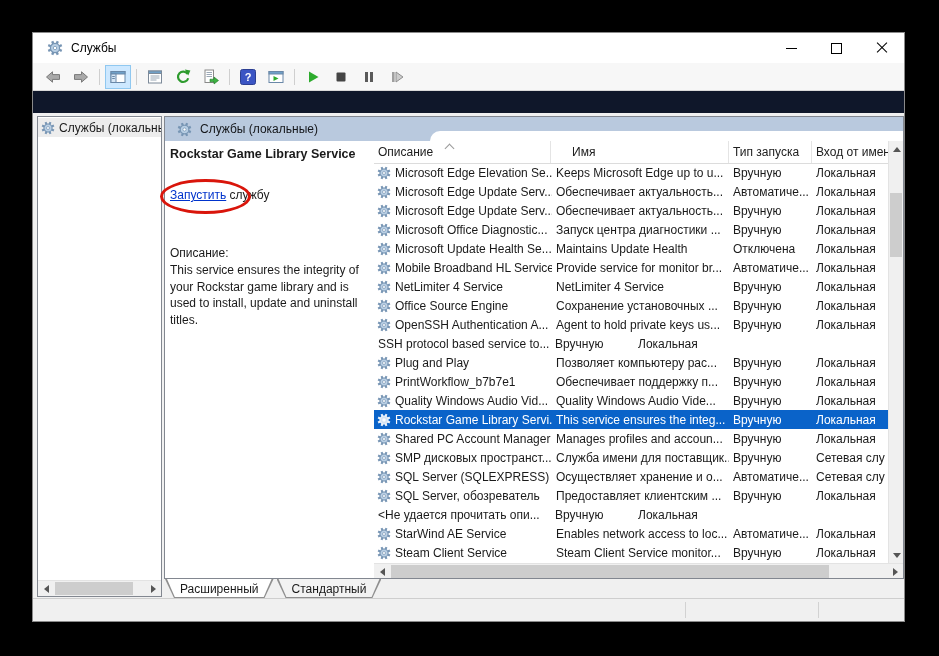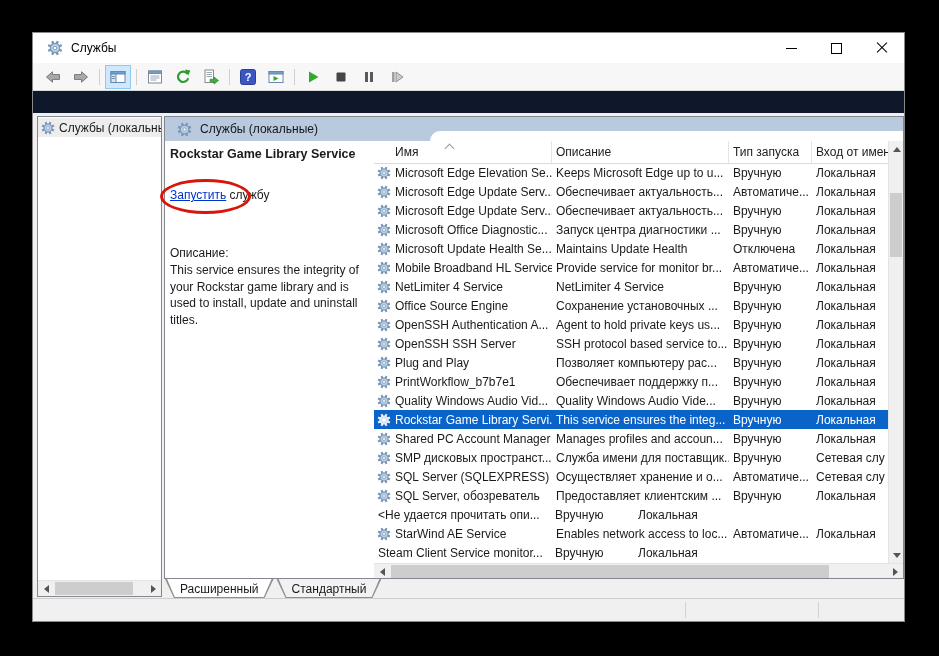--- a/index.html
+++ b/index.html
@@ -268,22 +268,22 @@
             <div class="action-row">
               <a class="action-link">Запустить</a><span> службу</span>
               <span class="red-ellipse"></span>
             </div>
             <div class="desc-label">Описание:</div>
             <div class="desc-text">This service ensures the integrity of your Rockstar game library and is used to install, update and uninstall titles.</div>
           </div>
 
           <div class="list">
             <div class="list-header">
+              <span class="hcell hc-desc">Описание</span>
               <span class="hcell hc-name">Имя</span>
-              <span class="hcell hc-desc">Описание</span>
               <span class="hcell hc-start">Тип запуска</span>
               <span class="hcell hc-logon">Вход от имени</span>
               <span class="sort-chevron"></span>
             </div>
             <div class="rows" id="rows">
                 <div class="row">
     <span class="cell c-name">
                     <span class="gear-slot"><svg viewBox="0 0 16 16" width="100%" height="100%">
                         <line x1="12.249845849551917" y1="9.760343788879412" x2="14.744320587332393" y2="10.793589056265155" stroke="#7795b4" stroke-width="2.4"></line>
                         <line x1="9.760343788879414" y1="12.249845849551917" x2="10.793589056265155" y2="14.744320587332393" stroke="#7795b4" stroke-width="2.4"></line>
@@ -456,35 +456,20 @@
                         <circle cx="8" cy="8" r="4.6" fill="#b9cfe4" stroke="#7795b4" stroke-width="1.2"></circle>
                         <circle cx="8" cy="8" r="1.7" fill="#fff" stroke="#7795b4" stroke-width="0.8"></circle>
                       </svg></span>
                     <span class="cell-name-text">OpenSSH Authentication A...</span>
                   </span>
     <span class="cell c-desc">Agent to hold private keys us...</span>
     <span class="cell c-start">Вручную</span>
     <span class="cell c-logon">Локальная</span>
   </div>
                 <div class="row">
-    <span class="cell c-name">
-                    <span class="gear-slot"><svg viewBox="0 0 16 16" width="100%" height="100%">
-                        <line x1="12.249845849551917" y1="9.760343788879412" x2="14.744320587332393" y2="10.793589056265155" stroke="#7795b4" stroke-width="2.4"></line>
-                        <line x1="9.760343788879414" y1="12.249845849551917" x2="10.793589056265155" y2="14.744320587332393" stroke="#7795b4" stroke-width="2.4"></line>
-                        <line x1="6.239656211120588" y1="12.249845849551917" x2="5.206410943734845" y2="14.744320587332393" stroke="#7795b4" stroke-width="2.4"></line>
-                        <line x1="3.7501541504480818" y1="9.760343788879414" x2="1.2556794126676074" y2="10.793589056265155" stroke="#7795b4" stroke-width="2.4"></line>
-                        <line x1="3.750154150448081" y1="6.239656211120588" x2="1.2556794126676065" y2="5.206410943734845" stroke="#7795b4" stroke-width="2.4"></line>
-                        <line x1="6.239656211120584" y1="3.7501541504480826" x2="5.2064109437348405" y2="1.2556794126676083" stroke="#7795b4" stroke-width="2.4"></line>
-                        <line x1="9.760343788879414" y1="3.7501541504480818" x2="10.793589056265157" y2="1.2556794126676074" stroke="#7795b4" stroke-width="2.4"></line>
-                        <line x1="12.249845849551917" y1="6.239656211120584" x2="14.744320587332393" y2="5.20641094373484" stroke="#7795b4" stroke-width="2.4"></line>
-                        <circle cx="8" cy="8" r="4.6" fill="#b9cfe4" stroke="#7795b4" stroke-width="1.2"></circle>
-                        <circle cx="8" cy="8" r="1.7" fill="#fff" stroke="#7795b4" stroke-width="0.8"></circle>
-                      </svg></span>
-                    <span class="cell-name-text">OpenSSH SSH Server</span>
-                  </span>
     <span class="cell c-desc">SSH protocol based service to...</span>
     <span class="cell c-start">Вручную</span>
     <span class="cell c-logon">Локальная</span>
   </div>
                 <div class="row">
     <span class="cell c-name">
                     <span class="gear-slot"><svg viewBox="0 0 16 16" width="100%" height="100%">
                         <line x1="12.249845849551917" y1="9.760343788879412" x2="14.744320587332393" y2="10.793589056265155" stroke="#7795b4" stroke-width="2.4"></line>
                         <line x1="9.760343788879414" y1="12.249845849551917" x2="10.793589056265155" y2="14.744320587332393" stroke="#7795b4" stroke-width="2.4"></line>
                         <line x1="6.239656211120588" y1="12.249845849551917" x2="5.206410943734845" y2="14.744320587332393" stroke="#7795b4" stroke-width="2.4"></line>
@@ -661,20 +646,35 @@
                         <circle cx="8" cy="8" r="4.6" fill="#b9cfe4" stroke="#7795b4" stroke-width="1.2"></circle>
                         <circle cx="8" cy="8" r="1.7" fill="#fff" stroke="#7795b4" stroke-width="0.8"></circle>
                       </svg></span>
                     <span class="cell-name-text">StarWind AE Service</span>
                   </span>
     <span class="cell c-desc">Enables network access to loc...</span>
     <span class="cell c-start">Автоматиче...</span>
     <span class="cell c-logon">Локальная</span>
   </div>
                 <div class="row">
+    <span class="cell c-name">
+                    <span class="gear-slot"><svg viewBox="0 0 16 16" width="100%" height="100%">
+                        <line x1="12.249845849551917" y1="9.760343788879412" x2="14.744320587332393" y2="10.793589056265155" stroke="#7795b4" stroke-width="2.4"></line>
+                        <line x1="9.760343788879414" y1="12.249845849551917" x2="10.793589056265155" y2="14.744320587332393" stroke="#7795b4" stroke-width="2.4"></line>
+                        <line x1="6.239656211120588" y1="12.249845849551917" x2="5.206410943734845" y2="14.744320587332393" stroke="#7795b4" stroke-width="2.4"></line>
+                        <line x1="3.7501541504480818" y1="9.760343788879414" x2="1.2556794126676074" y2="10.793589056265155" stroke="#7795b4" stroke-width="2.4"></line>
+                        <line x1="3.750154150448081" y1="6.239656211120588" x2="1.2556794126676065" y2="5.206410943734845" stroke="#7795b4" stroke-width="2.4"></line>
+                        <line x1="6.239656211120584" y1="3.7501541504480826" x2="5.2064109437348405" y2="1.2556794126676083" stroke="#7795b4" stroke-width="2.4"></line>
+                        <line x1="9.760343788879414" y1="3.7501541504480818" x2="10.793589056265157" y2="1.2556794126676074" stroke="#7795b4" stroke-width="2.4"></line>
+                        <line x1="12.249845849551917" y1="6.239656211120584" x2="14.744320587332393" y2="5.20641094373484" stroke="#7795b4" stroke-width="2.4"></line>
+                        <circle cx="8" cy="8" r="4.6" fill="#b9cfe4" stroke="#7795b4" stroke-width="1.2"></circle>
+                        <circle cx="8" cy="8" r="1.7" fill="#fff" stroke="#7795b4" stroke-width="0.8"></circle>
+                      </svg></span>
+                    <span class="cell-name-text">Steam Client Service</span>
+                  </span>
     <span class="cell c-desc">Steam Client Service monitor...</span>
     <span class="cell c-start">Вручную</span>
     <span class="cell c-logon">Локальная</span>
   </div>
               </div>
             <div class="vscroll">
               <span class="varr varr-u">
                   <span class="tri-u"></span>
                 </span>
               <span class="thumb-v" style="top:52px;height:64px;"></span>

